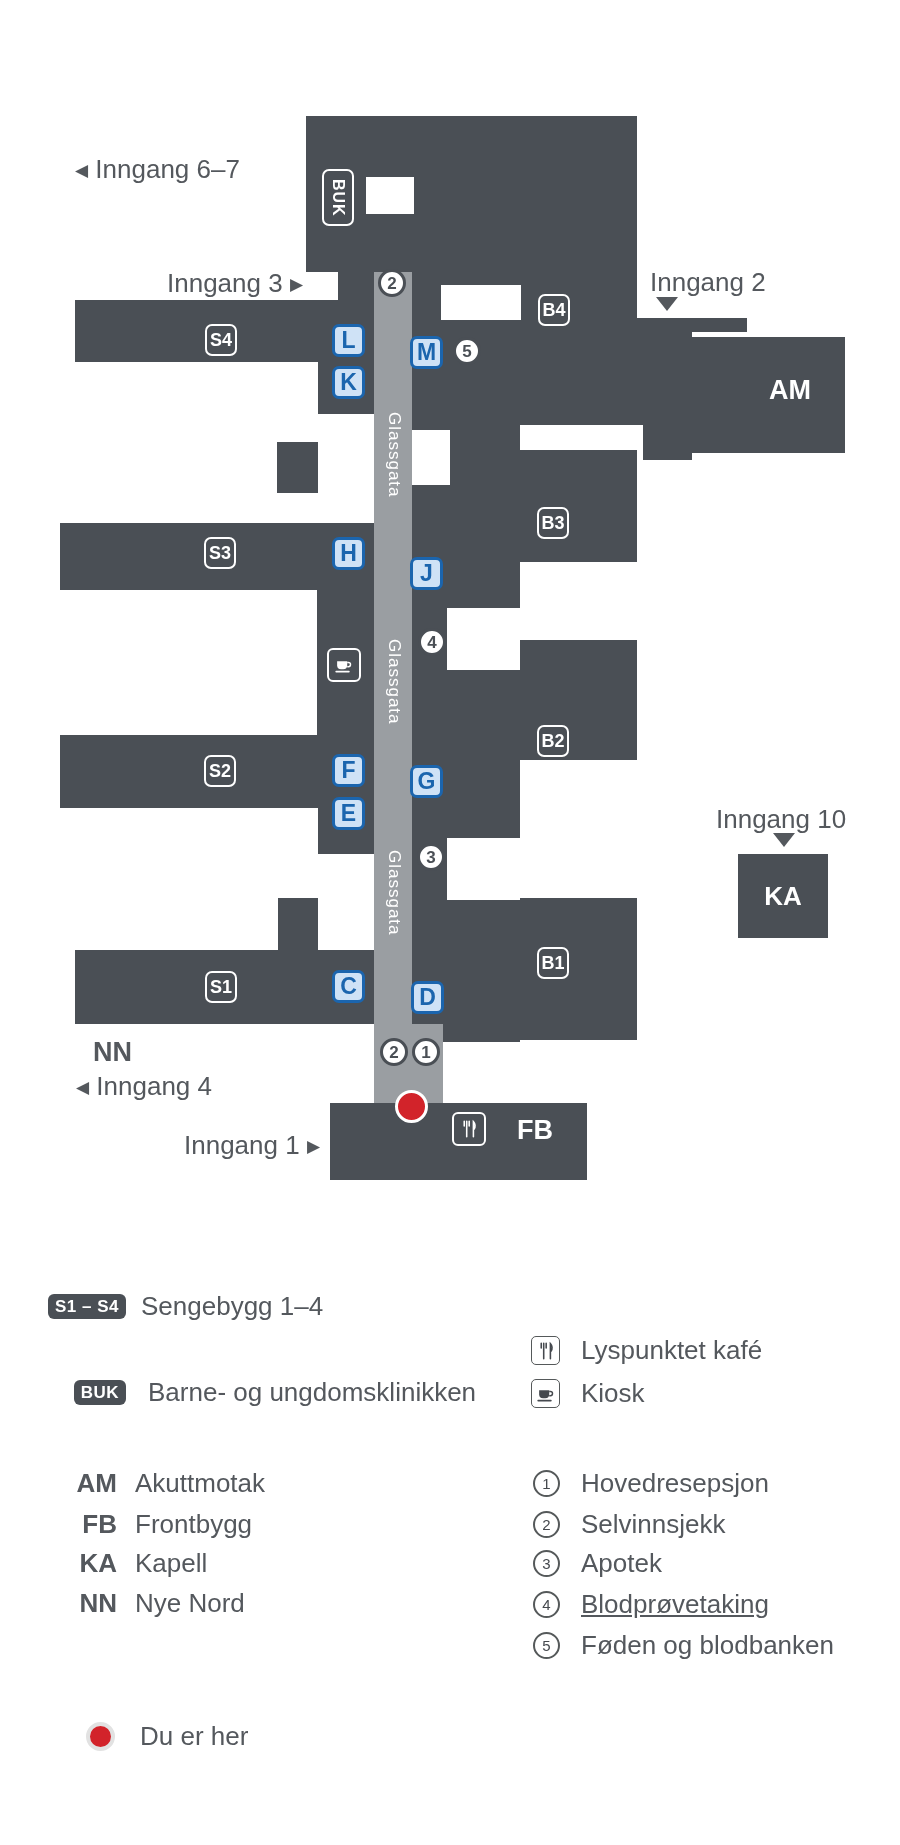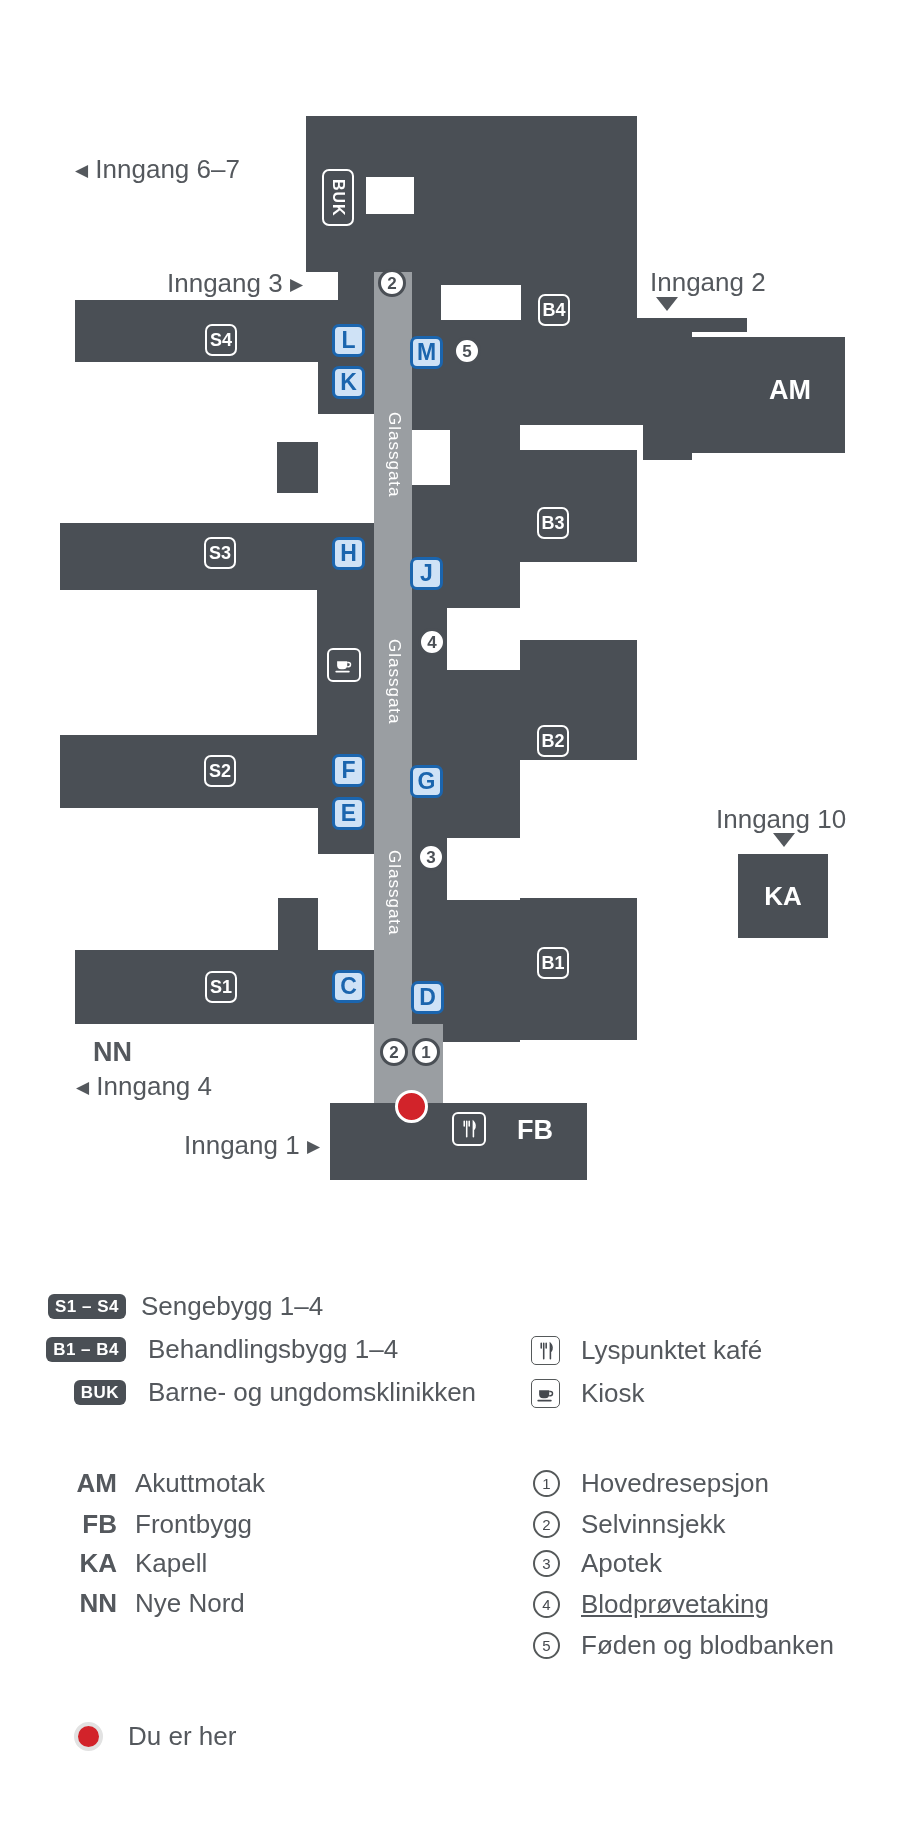--- a/index.html
+++ b/index.html
@@ -177,26 +177,20 @@
     <span>Inngang 1</span>
     <span class="arr">▶</span>
   </div>
 
   <div class="row" style="left:46px;top:1291px;">
     <span class="badgecol">
         <span class="dbadge">S1 – S4</span>
       </span>
     <span class="lab" style="margin-left:15px;">Sengebygg 1–4</span>
   </div>
-  <div class="row" style="left:46px;top:1334px;">
-    <span class="badgecol">
-        <span class="dbadge">B1 – B4</span>
-      </span>
-    <span class="lab" style="margin-left:22px;">Behandlingsbygg 1–4</span>
-  </div>
   <div class="row" style="left:46px;top:1377px;">
     <span class="badgecol">
         <span class="dbadge">BUK</span>
       </span>
     <span class="lab" style="margin-left:22px;">Barne- og ungdomsklinikken</span>
   </div>
 
   <div class="row" style="left:531px;top:1335px;">
     <span class="fac-icon fac-outline">
       <svg viewBox="0 0 24 24">
@@ -250,18 +244,18 @@
   </div>
   <div class="row" style="left:533px;top:1589px;">
     <span class="ncirc">4</span>
     <span class="lab" style="margin-left:21px;text-decoration:underline;">Blodprøvetaking</span>
   </div>
   <div class="row" style="left:533px;top:1630px;">
     <span class="ncirc">5</span>
     <span class="lab" style="margin-left:21px;">Føden og blodbanken</span>
   </div>
 
-  <div class="row" style="left:74px;top:1721px;align-items:center;">
+  <div class="row" style="left:86px;top:1721px;align-items:center;">
     <span class="herodot"></span>
     <span class="lab" style="margin-left:25px;">Du er her</span>
   </div>
 
 </div>
 
 </body></html>

